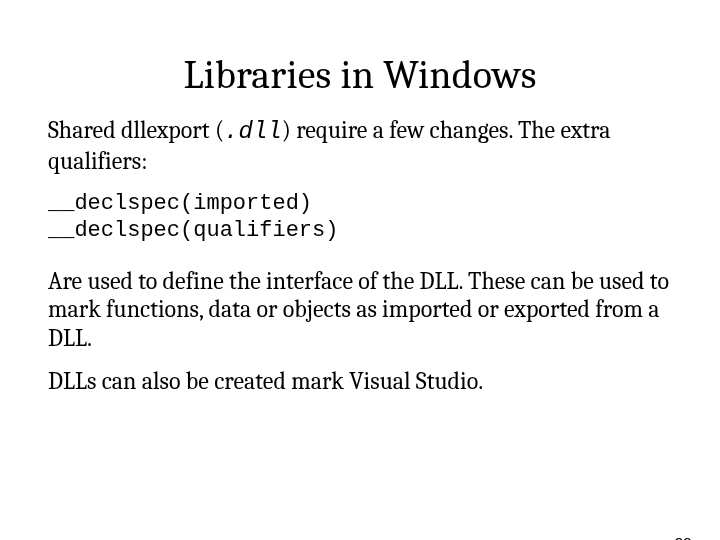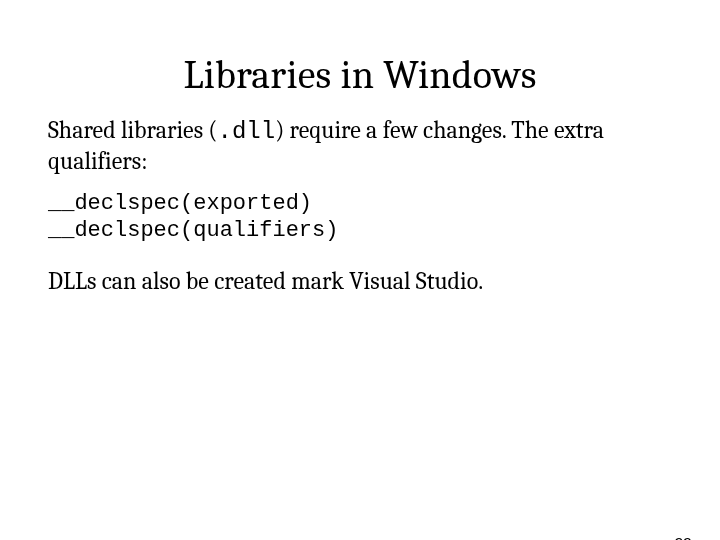--- a/index.html
+++ b/index.html
@@ -36,45 +36,47 @@
   }
   .mono {
     font-family: "Courier New", Courier, monospace;
     font-size: 22px;
     line-height: 1.25;
     margin: 0 0 22px 0;
     white-space: pre;
   }
   .inline-mono {
     font-family: "Courier New", Courier, monospace;
+    font-style: italic;
   }
   .pagenum {
     position: absolute;
     right: 28px;
     bottom: 18px;
     font-size: 18px;
     font-family: Cambria, Georgia, "Times New Roman", serif;
   }
 </style>
 </head>
 <body>
 
 <div class="slide">
 
   <h1 class="title">Libraries in Windows</h1>
 
   <div class="body">
 
     <p class="para">
-      <span>Shared libraries (</span><span class="inline-mono">.dll</span><span>) require a few changes. The extra qualifiers:</span>
+      <span>Shared dllexport (</span><span class="inline-mono">.dll</span><span>) require a few changes. The extra qualifiers:</span>
     </p>
 
-    <div class="mono"><span>__declspec(exported)</span>
+    <div class="mono"><span>__declspec(imported)</span>
 <span>__declspec(qualifiers)</span></div>
 
+    <p class="para">Are used to define the interface of the DLL. These can be used to mark functions, data or objects as imported or exported from a DLL.</p>
 
     <p class="para">DLLs can also be created mark Visual Studio.</p>
 
   </div>
 
   <div class="pagenum">22</div>
 
 </div>
 
 </body></html>

